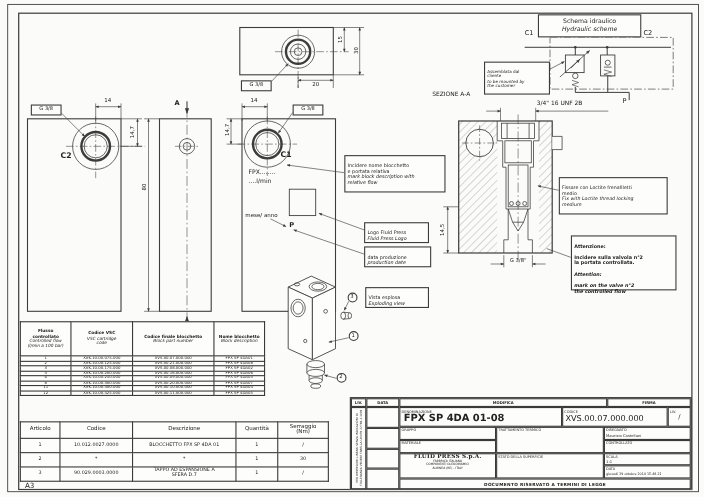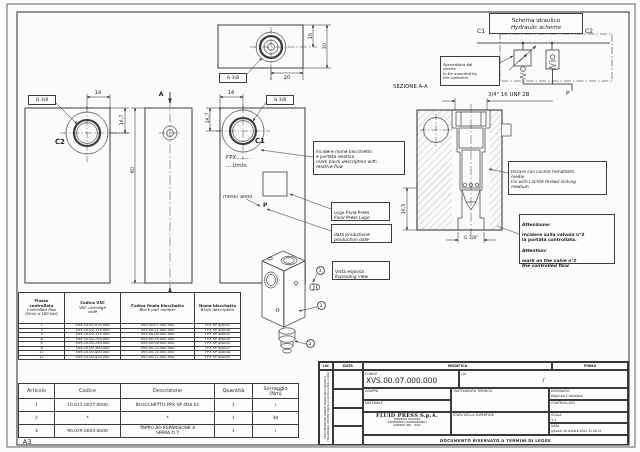--- a/index.html
+++ b/index.html
@@ -463,20 +463,24 @@
       <span class="rot-span" style="position:absolute;width:72px;left:-29px;top:33px;transform:rotate(-90deg);text-align:center;font-size:2.6px;line-height:1.2">PER DIMENSIONI LINEARI SENZA INDICAZIONI DI TOLLERANZA VEDERE TABELLA UNI EN 22768-1:1996</span>
     </div>
     <div class="tb-rev">
       <div class="cell"></div>
       <div class="cell"></div>
       <div class="cell"></div>
       <div class="cell"></div>
     </div>
     <div class="tb-main">
       <div class="tb-r1">
+        <div class="cell" style="width:148px">
+          <div class="tb-lab">DENOMINAZIONE</div>
+          <div style="font-size:9px;font-weight:bold;padding-left:3px">FPX SP 4DA 01-08</div>
+        </div>
         <div class="cell" style="width:96px">
           <div class="tb-lab">CODICE</div>
           <div style="font-size:7.4px;padding-left:2px">XVS.00.07.000.000</div>
         </div>
         <div class="cell" style="flex:1">
           <div class="tb-lab">LIV.</div>
           <div style="font-size:6px;text-align:center">/</div>
         </div>
       </div>
       <div class="tb-r2">

